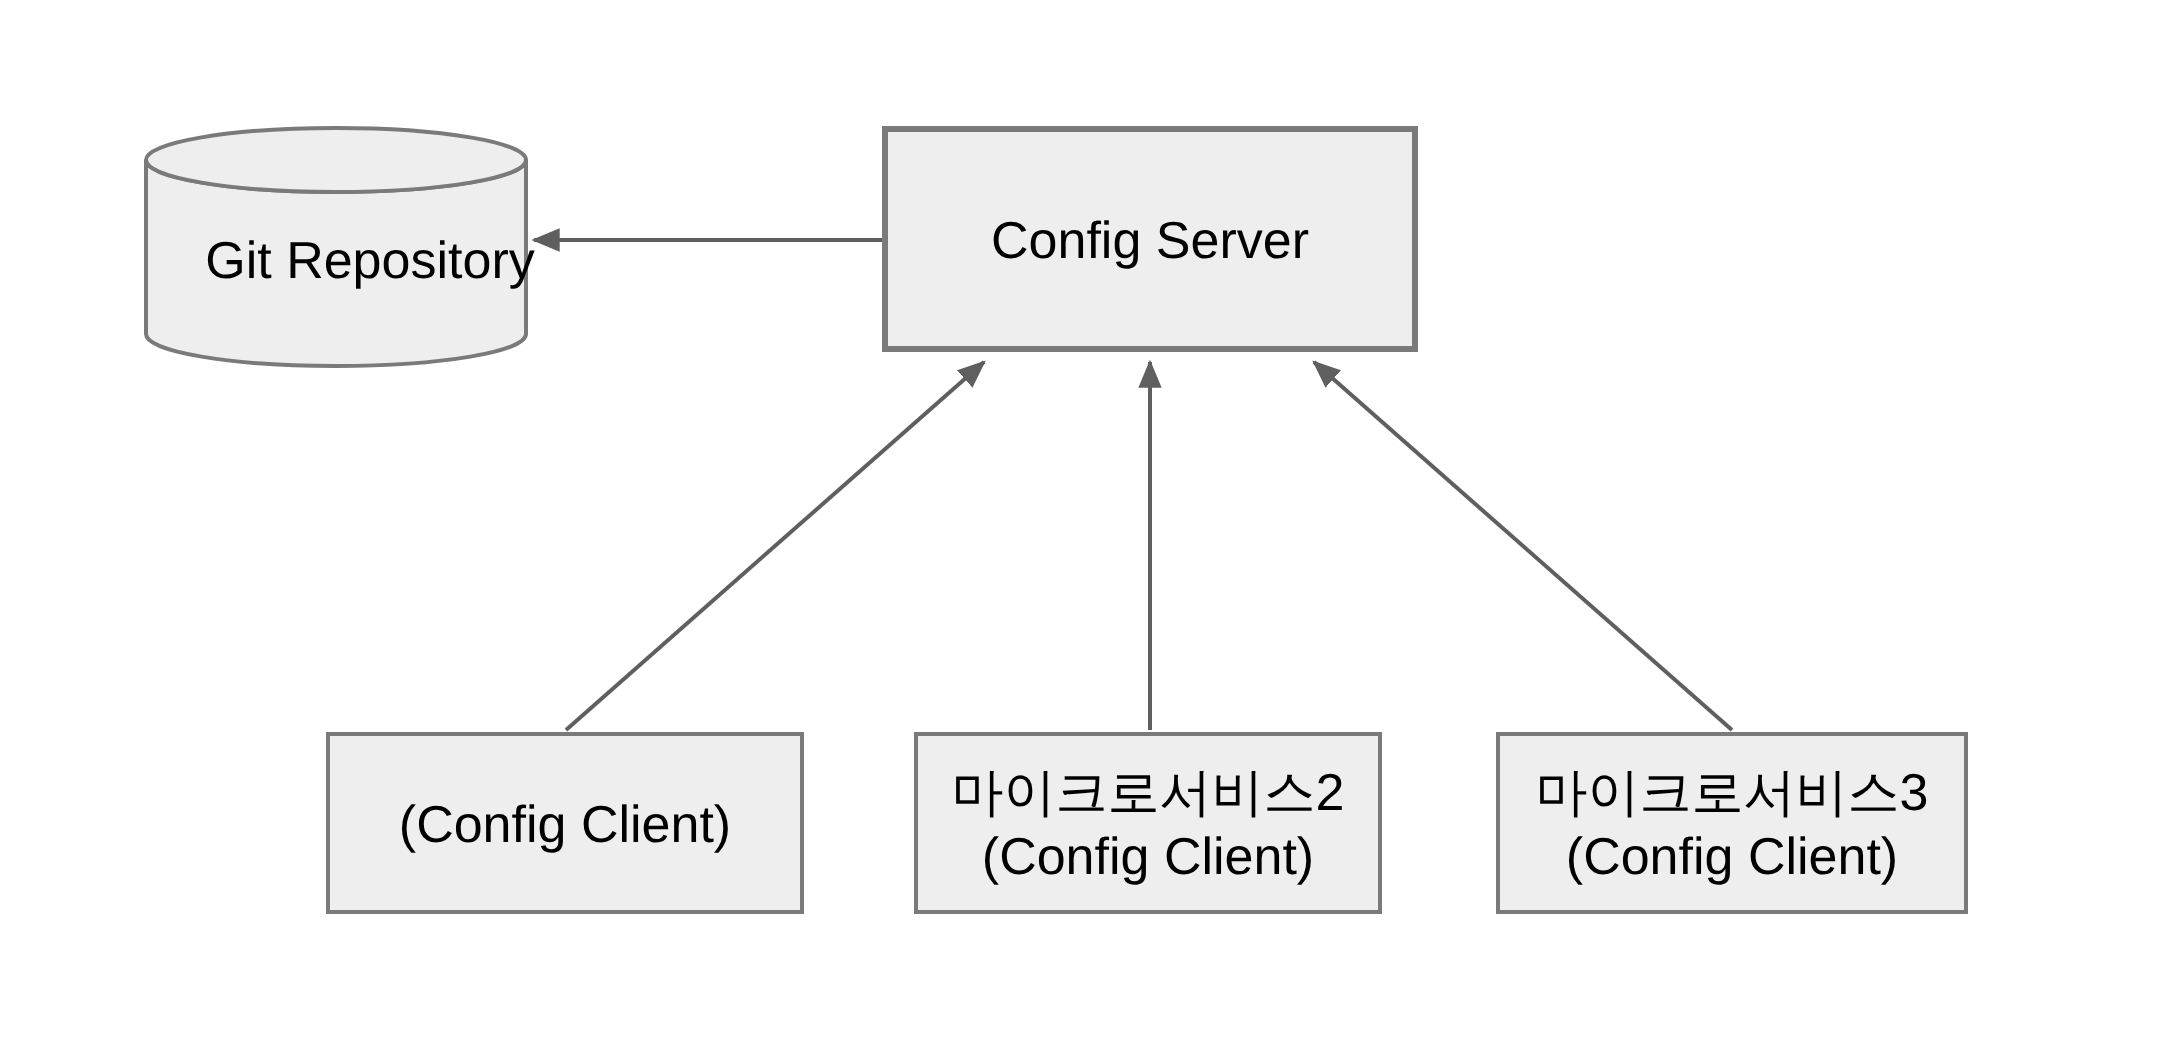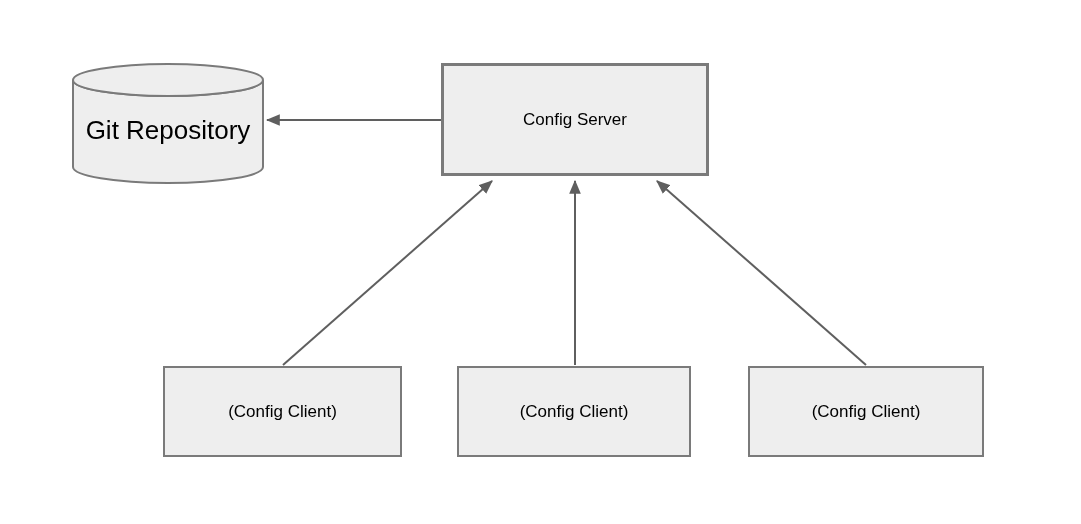--- a/index.html
+++ b/index.html
@@ -28,37 +28,37 @@
     box-sizing: border-box;
     background: #eeeeee;
     border: 2px solid #7a7a7a;
     display: flex;
     flex-direction: column;
     align-items: center;
     justify-content: center;
     text-align: center;
   }
   .node-box .line {
-    font-size: 17px;
+    font-size: 26px;
     line-height: 32px;
     white-space: nowrap;
   }
   #config-server-box {
     left: 441px;
     top: 63px;
     width: 268px;
     height: 113px;
     border-width: 3px;
   }
   #client-1-box { left: 163px; top: 366px; width: 239px; height: 91px; }
   #client-2-box { left: 457px; top: 366px; width: 234px; height: 91px; }
   #client-3-box { left: 748px; top: 366px; width: 236px; height: 91px; }
   #git-repository-label {
     position: absolute;
-    left: 73px;
+    left: 90px;
     top: 82px;
     width: 190px;
     height: 96px;
     display: flex;
     align-items: center;
     justify-content: center;
     font-size: 26px;
     white-space: nowrap;
   }
 </style>
@@ -92,20 +92,22 @@
 
   <div id="config-server-box" class="node-box">
     <div class="line">Config Server</div>
   </div>
 
   <div id="client-1-box" class="node-box">
     <div class="line">(Config Client)</div>
   </div>
 
   <div id="client-2-box" class="node-box">
+    <div class="line">마이크로서비스2</div>
     <div class="line">(Config Client)</div>
   </div>
 
   <div id="client-3-box" class="node-box">
+    <div class="line">마이크로서비스3</div>
     <div class="line">(Config Client)</div>
   </div>
 
 </div>
 
 </body></html>

